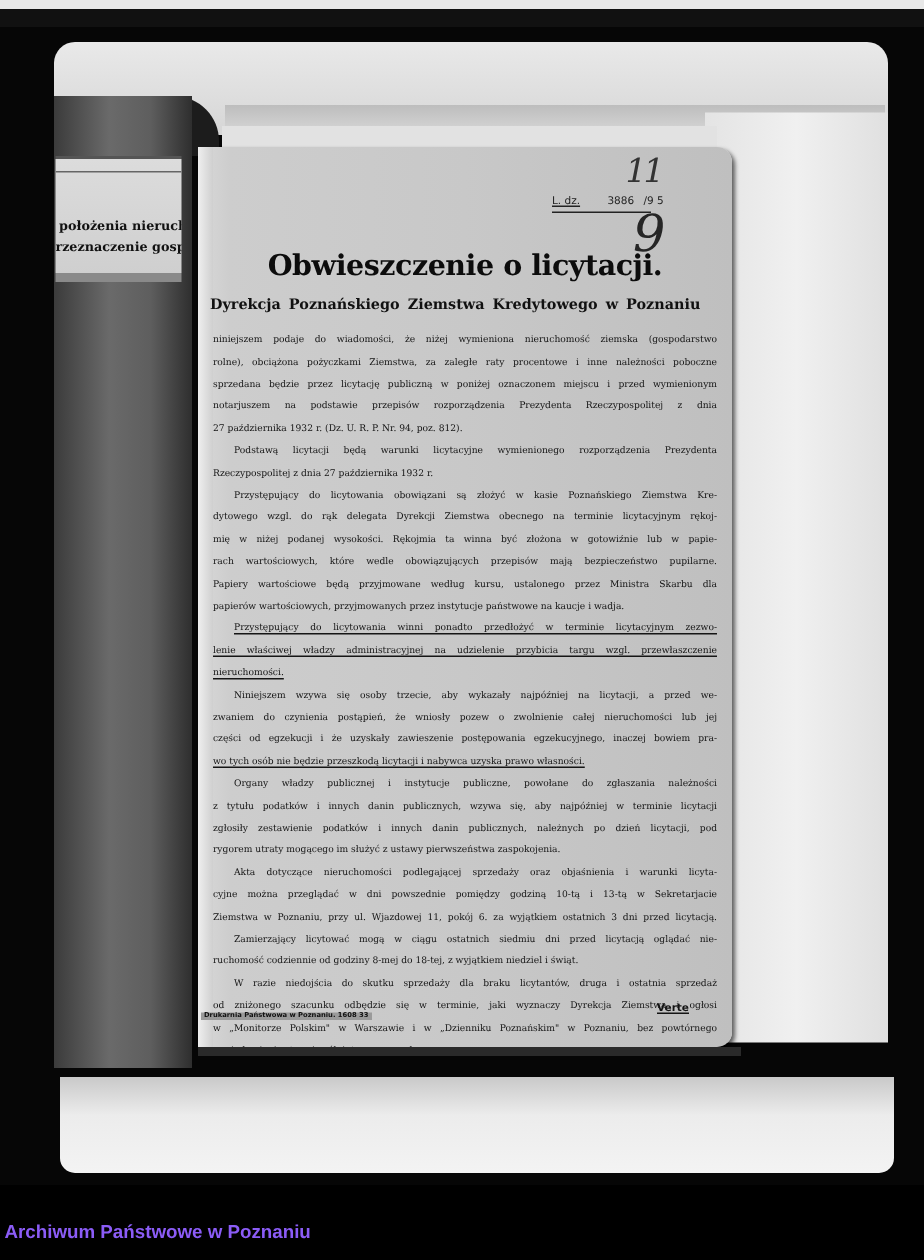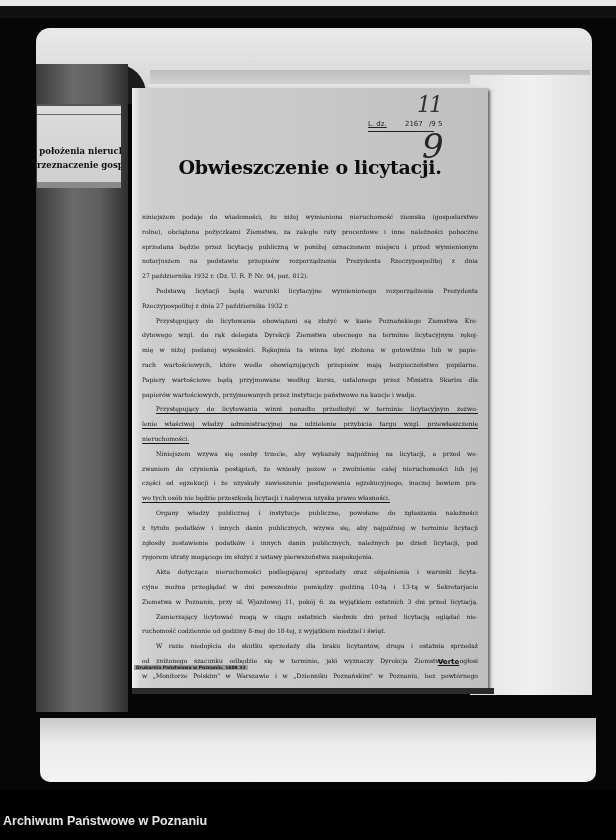--- a/index.html
+++ b/index.html
@@ -33,24 +33,25 @@
     position: absolute; left: 37px; top: 104px; width: 84px; height: 76px;
     background: linear-gradient(#dcdcdc, #cfcfcf); overflow: hidden;
     border-top: 2px solid #555; border-bottom: 6px solid #8a8a8a;
   }
   .spine-label .line {
     position: absolute; left: -6px; white-space: nowrap; font-size: 8.5px; font-weight: bold; color: #111;
     font-family: "DejaVu Serif", serif;
   }
   .spine-label .rule { position: absolute; left: 0; width: 100%; height: 1px; background: #666; }
   .doc {
-    position: absolute; left: 132px; top: 88px; width: 356px; height: 600px;
+    position: absolute; left: 132px; top: 98px; width: 356px; height: 600px;
     background: linear-gradient(90deg, #d9d9d9 0%, #cdcdcd 6%, #c8c8c8 50%, #bfbfbf 100%);
     box-shadow: 2px 2px 3px rgba(0,0,0,0.6);
     color: #141414;
+    border-radius: 10px;
   }
   .doc-left-edge { position: absolute; left: 0; top: 0; width: 10px; height: 100%; background: linear-gradient(90deg,#efefef,#cfcfcf); }
   .doc-bottom-edge { position: absolute; left: 0; bottom: -6px; width: 362px; height: 6px; background: #2a2a2a; }
   .ldz { position: absolute; left: 236px; top: 32px; font-size: 7px; font-family: "DejaVu Sans", sans-serif; color: #222; }
   .ldz .lbl { text-decoration: underline; }
   .ldz .num { margin-left: 16px; }
   .ldz .sub { margin-left: 4px; }
   .ldz-rule { position: absolute; left: 236px; top: 43px; width: 66px; height: 1px; background: #222; }
   .hw1 { position: absolute; left: 285px; top: 4px; font-family: "DejaVu Serif", serif; font-style: italic; font-size: 22px; color: #333; letter-spacing: -2px; }
   .hw2 { position: absolute; left: 290px; top: 38px; font-family: "DejaVu Serif", serif; font-style: italic; font-size: 34px; color: #262626; }
@@ -70,21 +71,21 @@
   .body-text .ln.last { text-align-last: left; }
   .body-text .ln.ind { padding-left: 14px; }
   .u { text-decoration: underline; text-decoration-thickness: 1.2px; text-underline-offset: 2px; }
   .imprint {
     position: absolute; left: 2px; top: 577px; font-size: 4.5px; font-family: "DejaVu Sans", sans-serif;
     background: #9a9a9a; color: #111; padding: 0 2px; font-weight: bold;
   }
   .verte { position: absolute; left: 306px; top: 570px; font-size: 7px; font-weight: bold; font-family: "DejaVu Sans", sans-serif; text-decoration: underline; text-align: center; }
   .footer-bar { position: absolute; left: 0; top: 800px; width: 616px; height: 40px; background: #000; }
   .footer-text {
-    position: absolute; left: 3px; top: 814px; color: #e5e5e5; font-family: "Liberation Sans", sans-serif;
+    position: absolute; left: 3px; top: 814px; color: #8b5cf6; font-family: "Liberation Sans", sans-serif;
     font-size: 12.5px; font-weight: bold;
   }
 </style>
 </head>
 <body>
 
 <div class="top-strip"></div>
 <div class="film-edge"></div>
 <div class="scan-frame"></div>
 
@@ -100,27 +101,28 @@
   <div class="rule" style="top:8px"></div>
   <div class="line" style="top:40px">e położenia nieruchomości</div>
   <div class="line" style="top:54px">przeznaczenie gospodarcze</div>
 </div>
 
 <div class="doc">
   <div class="doc-left-edge"></div>
   <div class="hw1">11</div>
   <div class="ldz">
     <span class="lbl">L. dz.</span>
-    <span class="num">2167</span>
+    <span class="num">3886</span>
     <span class="sub">/9 5</span>
   </div>
   <div class="ldz-rule"></div>
   <div class="hw2">9</div>
 
   <div class="title">Obwieszczenie o licytacji.</div>
+  <div class="subtitle">Dyrekcja Poznańskiego Ziemstwa Kredytowego w Poznaniu</div>
 
   <div class="body-text">
     <span class="ln">niniejszem podaje do wiadomości, że niżej wymieniona nieruchomość ziemska (gospodarstwo</span>
     <span class="ln">rolne), obciążona pożyczkami Ziemstwa, za zaległe raty procentowe i inne należności poboczne</span>
     <span class="ln">sprzedana będzie przez licytację publiczną w poniżej oznaczonem miejscu i przed wymienionym</span>
     <span class="ln">notarjuszem na podstawie przepisów rozporządzenia Prezydenta Rzeczypospolitej z dnia</span>
     <span class="ln last">27 października 1932 r. (Dz. U. R. P. Nr. 94, poz. 812).</span>
     <span class="ln ind">Podstawą licytacji będą warunki licytacyjne wymienionego rozporządzenia Prezydenta</span>
     <span class="ln last">Rzeczypospolitej z dnia 27 października 1932 r.</span>
     <span class="ln ind">Przystępujący do licytowania obowiązani są złożyć w kasie Poznańskiego Ziemstwa Kre-</span>

